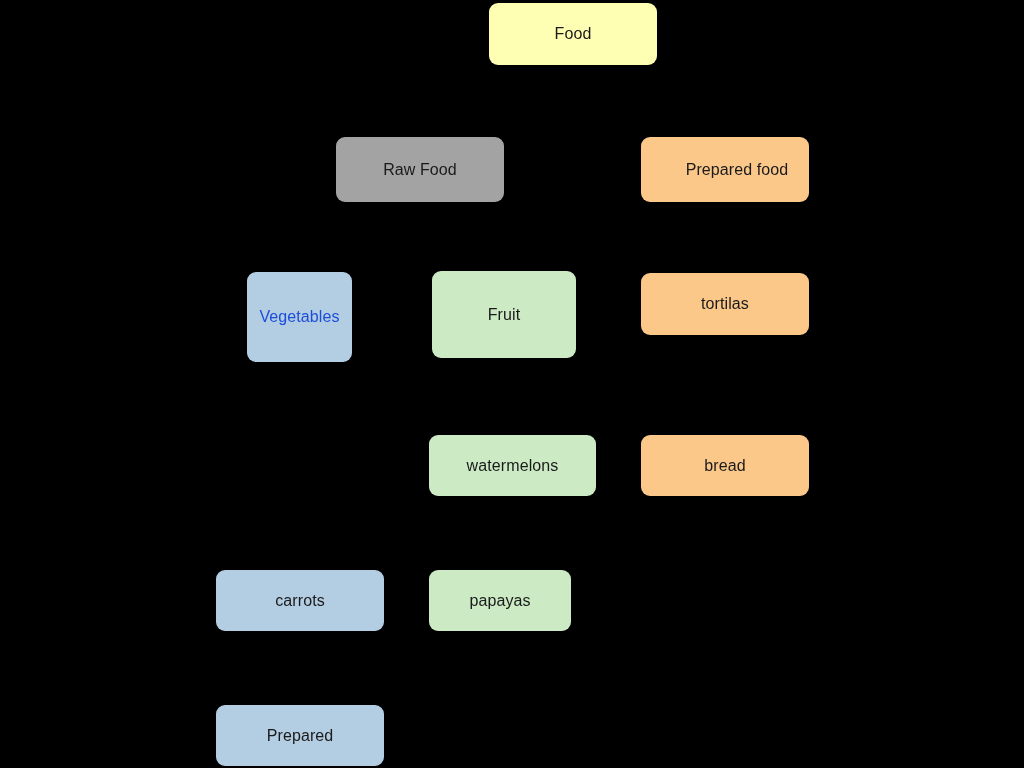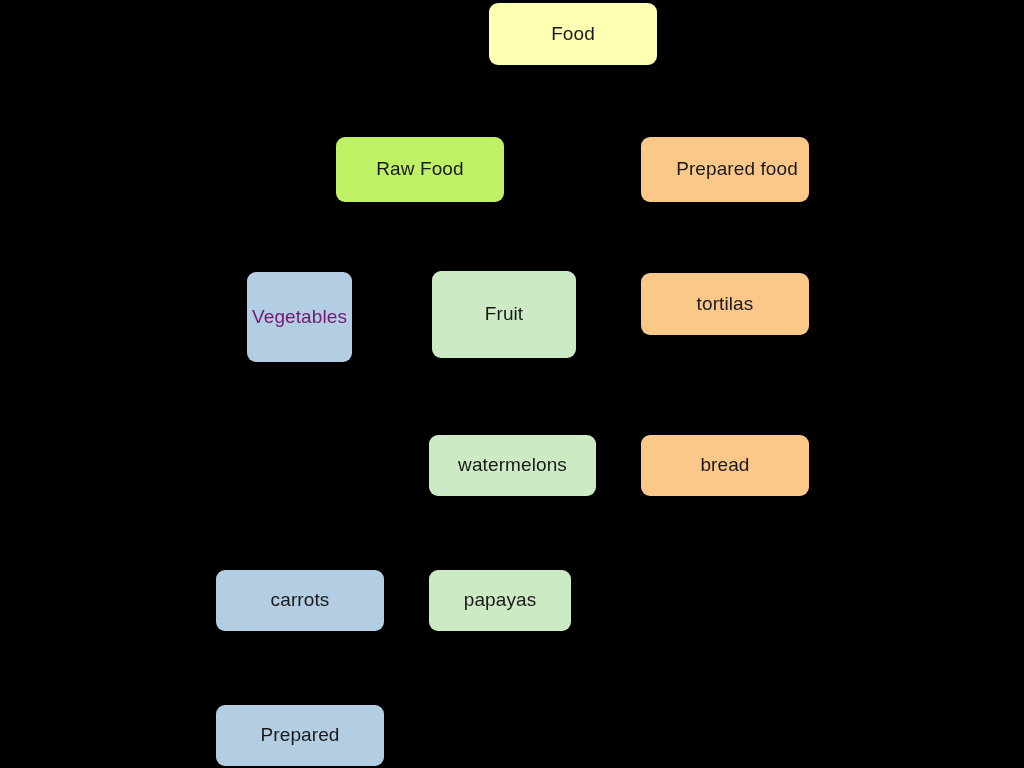--- a/index.html
+++ b/index.html
@@ -19,44 +19,44 @@
   .node {
     position: absolute;
     box-sizing: border-box;
     border-radius: 9px;
     display: flex;
     align-items: center;
     justify-content: center;
     text-align: right;
     color: #1a1a1a;
     font-family: "Liberation Sans", sans-serif;
-    font-size: 19px;
+    font-size: 16px;
     line-height: 1.2;
     letter-spacing: 0.1px;
     user-select: none;
   }
   .node-label {
     display: block;
     padding: 0 6px;
   }
 </style>
 </head>
 <body>
 
 <div id="canvas" style="background: rgb(0, 0, 0);">
     <div class="node" style="left: 489px; top: 3px; width: 168px; height: 62px; background: rgb(255, 255, 179); color: rgb(26, 26, 26);">
       <span class="node-label">Food</span>
     </div>
-    <div class="node" style="left: 336px; top: 137px; width: 168px; height: 65px; background: #bef264; color: rgb(26, 26, 26);">
+    <div class="node" style="left: 336px; top: 137px; width: 168px; height: 65px; background: #a3a3a3; color: rgb(26, 26, 26);">
       <span class="node-label">Raw Food</span>
     </div>
     <div class="node" style="left: 641px; top: 137px; width: 168px; height: 65px; background: rgb(251, 200, 138); color: rgb(26, 26, 26); padding-left: 24px;">
       <span class="node-label">Prepared food</span>
     </div>
-    <div class="node" style="left: 247px; top: 272px; width: 105px; height: 90px; background: rgb(179, 205, 227); color: #701a75;">
+    <div class="node" style="left: 247px; top: 272px; width: 105px; height: 90px; background: rgb(179, 205, 227); color: #1d4ed8;">
       <span class="node-label">Vegetables</span>
     </div>
     <div class="node" style="left: 432px; top: 271px; width: 144px; height: 87px; background: rgb(204, 235, 197); color: rgb(26, 26, 26);">
       <span class="node-label">Fruit</span>
     </div>
     <div class="node" style="left: 641px; top: 273px; width: 168px; height: 62px; background: rgb(251, 200, 138); color: rgb(26, 26, 26);">
       <span class="node-label">tortilas</span>
     </div>
     <div class="node" style="left: 641px; top: 435px; width: 168px; height: 61px; background: rgb(251, 200, 138); color: rgb(26, 26, 26);">
       <span class="node-label">bread</span>

